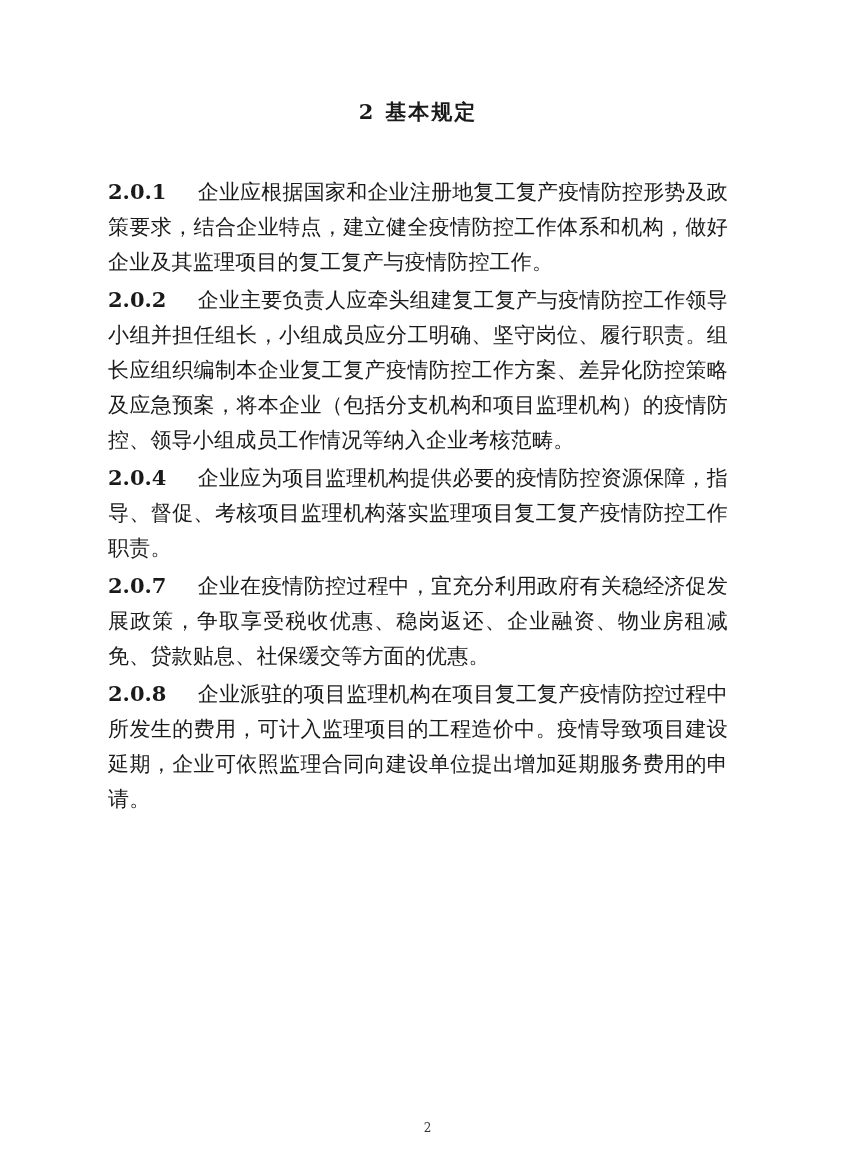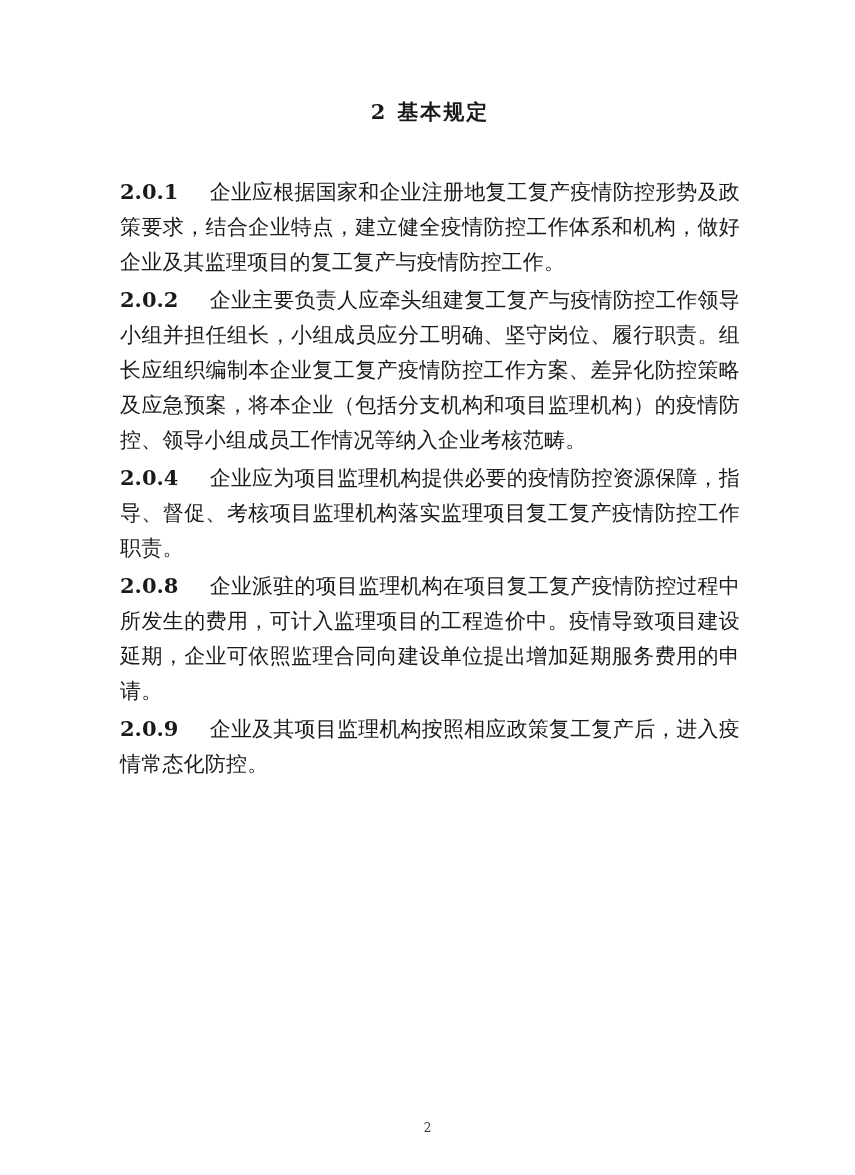--- a/index.html
+++ b/index.html
@@ -13,21 +13,21 @@
     background: #ffffff;
     margin: 0 auto;
     position: relative;
     box-sizing: border-box;
     font-family: "DejaVu Sans", "Liberation Sans", sans-serif;
     color: #1a1a1a;
     overflow: hidden;
   }
   .content {
     position: absolute;
-    left: 120px;
+    left: 108px;
     top: 0;
     width: 620px;
   }
   .chapter-title {
     text-align: center;
     font-size: 21px;
     font-weight: bold;
     letter-spacing: 2px;
     margin-top: 98px;
     margin-bottom: 0;
@@ -81,23 +81,23 @@
       <p class="clause">
         <span class="cnum">2.0.1</span><span class="ctext">　企业应根据国家和企业注册地复工复产疫情防控形势及政策要求，结合企业特点，建立健全疫情防控工作体系和机构，做好企业及其监理项目的复工复产与疫情防控工作。</span>
       </p>
       <p class="clause">
         <span class="cnum">2.0.2</span><span class="ctext">　企业主要负责人应牵头组建复工复产与疫情防控工作领导小组并担任组长，小组成员应分工明确、坚守岗位、履行职责。组长应组织编制本企业复工复产疫情防控工作方案、差异化防控策略及应急预案，将本企业（包括分支机构和项目监理机构）的疫情防控、领导小组成员工作情况等纳入企业考核范畴。</span>
       </p>
       <p class="clause">
         <span class="cnum">2.0.4</span><span class="ctext">　企业应为项目监理机构提供必要的疫情防控资源保障，指导、督促、考核项目监理机构落实监理项目复工复产疫情防控工作职责。</span>
       </p>
       <p class="clause">
-        <span class="cnum">2.0.8</span><span class="ctext">　企业派驻的项目监理机构在项目复工复产疫情防控过程中所发生的费用，可计入监理项目的工程造价中。疫情导致项目建设延期，企业可依照监理合同向建设单位提出增加延期服务费用的申请。</span>
+        <span class="cnum">2.0.7</span><span class="ctext">　企业在疫情防控过程中，宜充分利用政府有关稳经济促发展政策，争取享受税收优惠、稳岗返还、企业融资、物业房租减免、贷款贴息、社保缓交等方面的优惠。</span>
       </p>
       <p class="clause">
-        <span class="cnum">2.0.9</span><span class="ctext">　企业及其项目监理机构按照相应政策复工复产后，进入疫情常态化防控。</span>
+        <span class="cnum">2.0.8</span><span class="ctext">　企业派驻的项目监理机构在项目复工复产疫情防控过程中所发生的费用，可计入监理项目的工程造价中。疫情导致项目建设延期，企业可依照监理合同向建设单位提出增加延期服务费用的申请。</span>
       </p>
     </div>
 
   </div>
 
   <div class="page-number">2</div>
 </div>
 
 </body></html>

